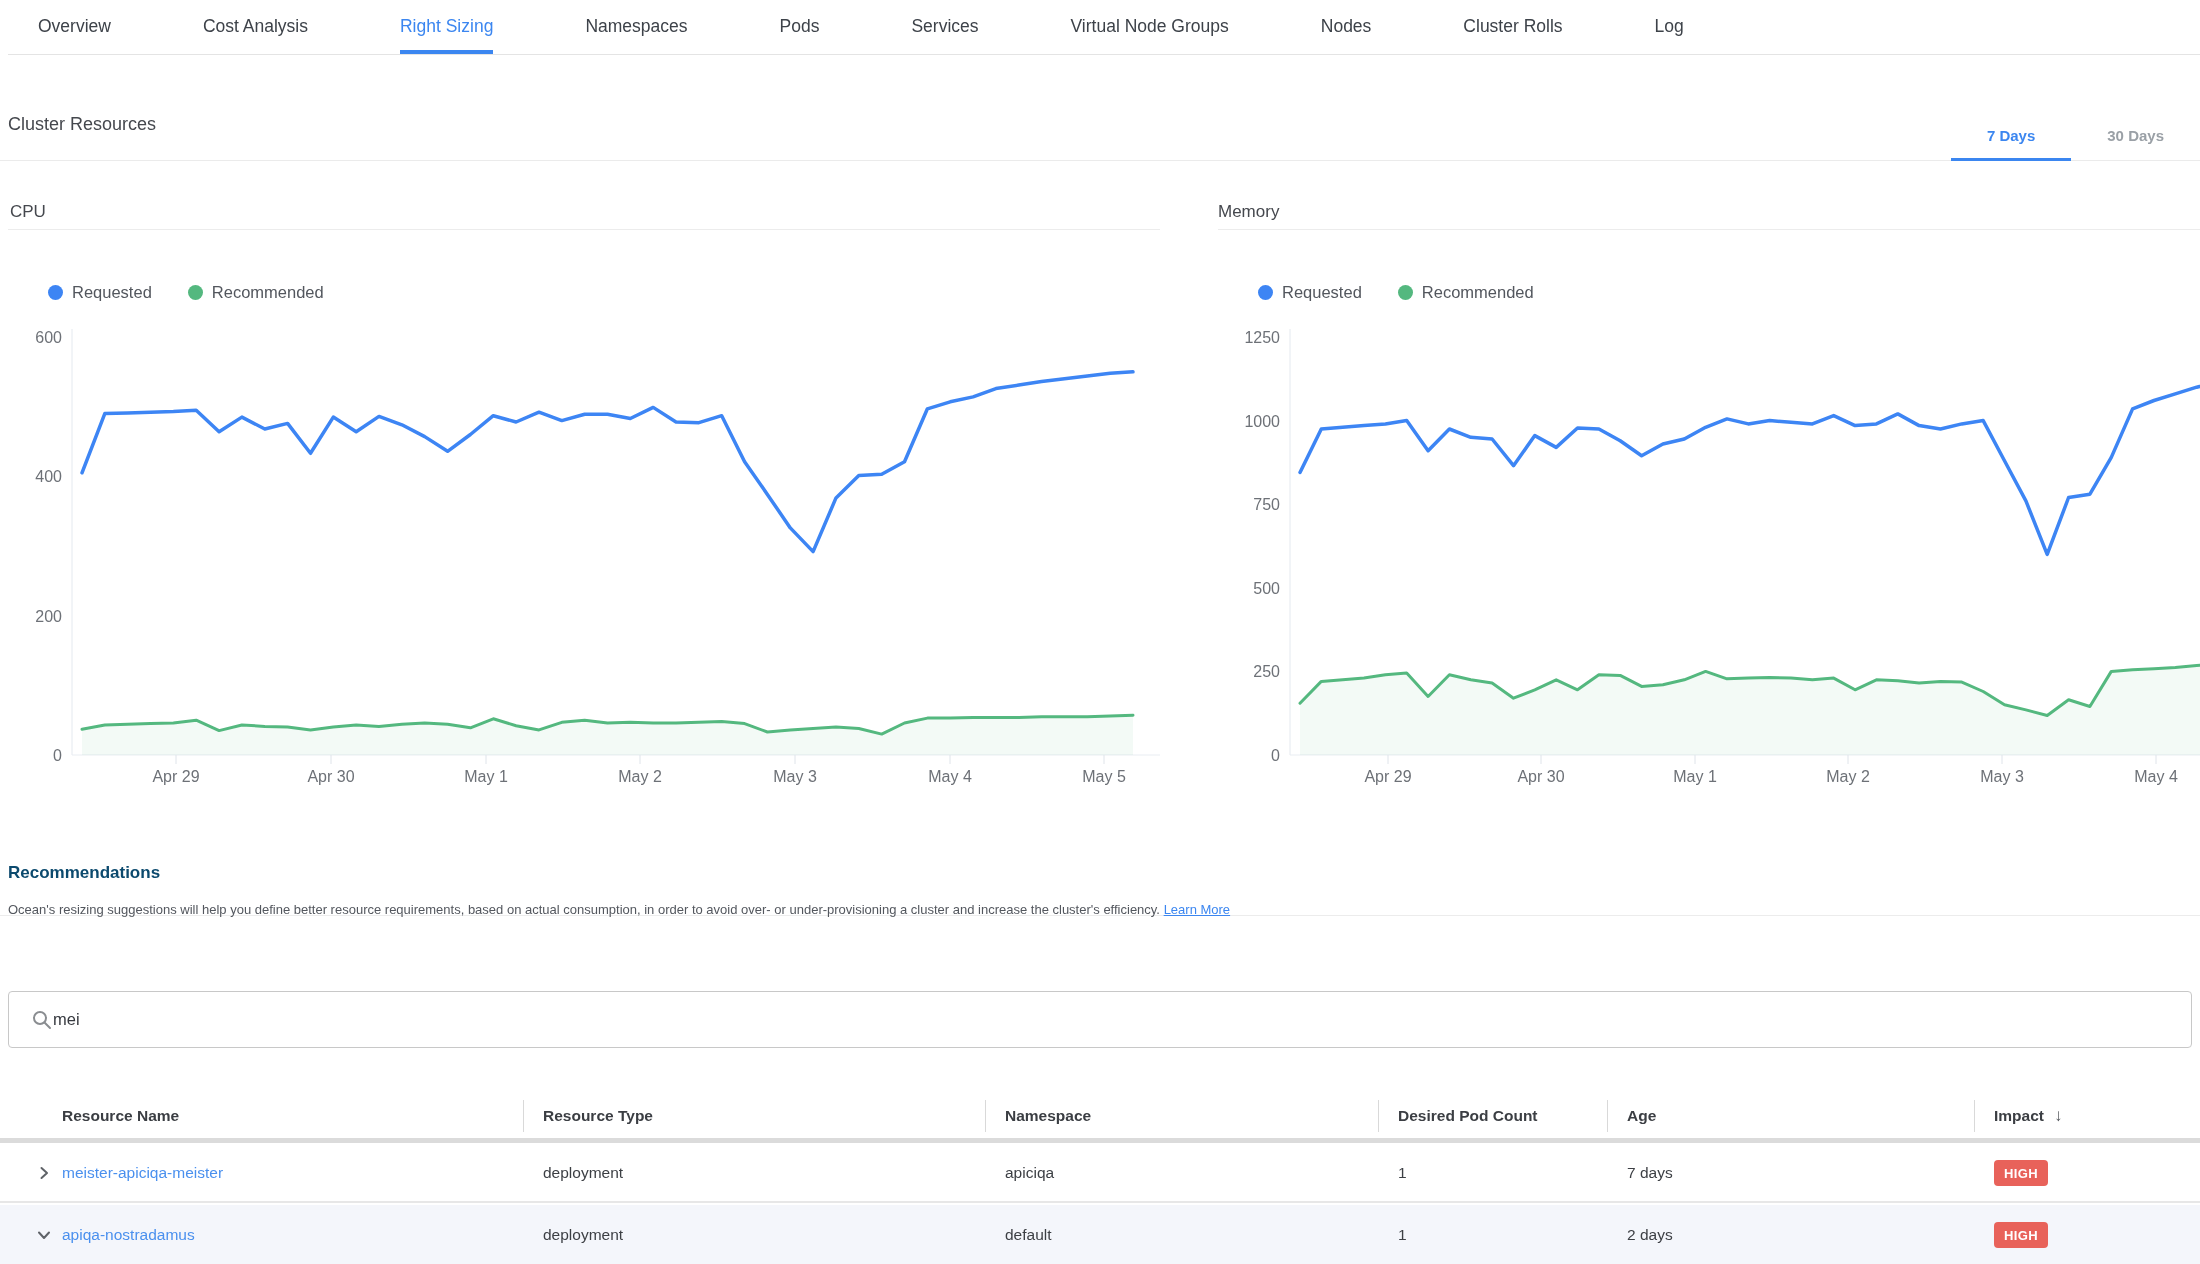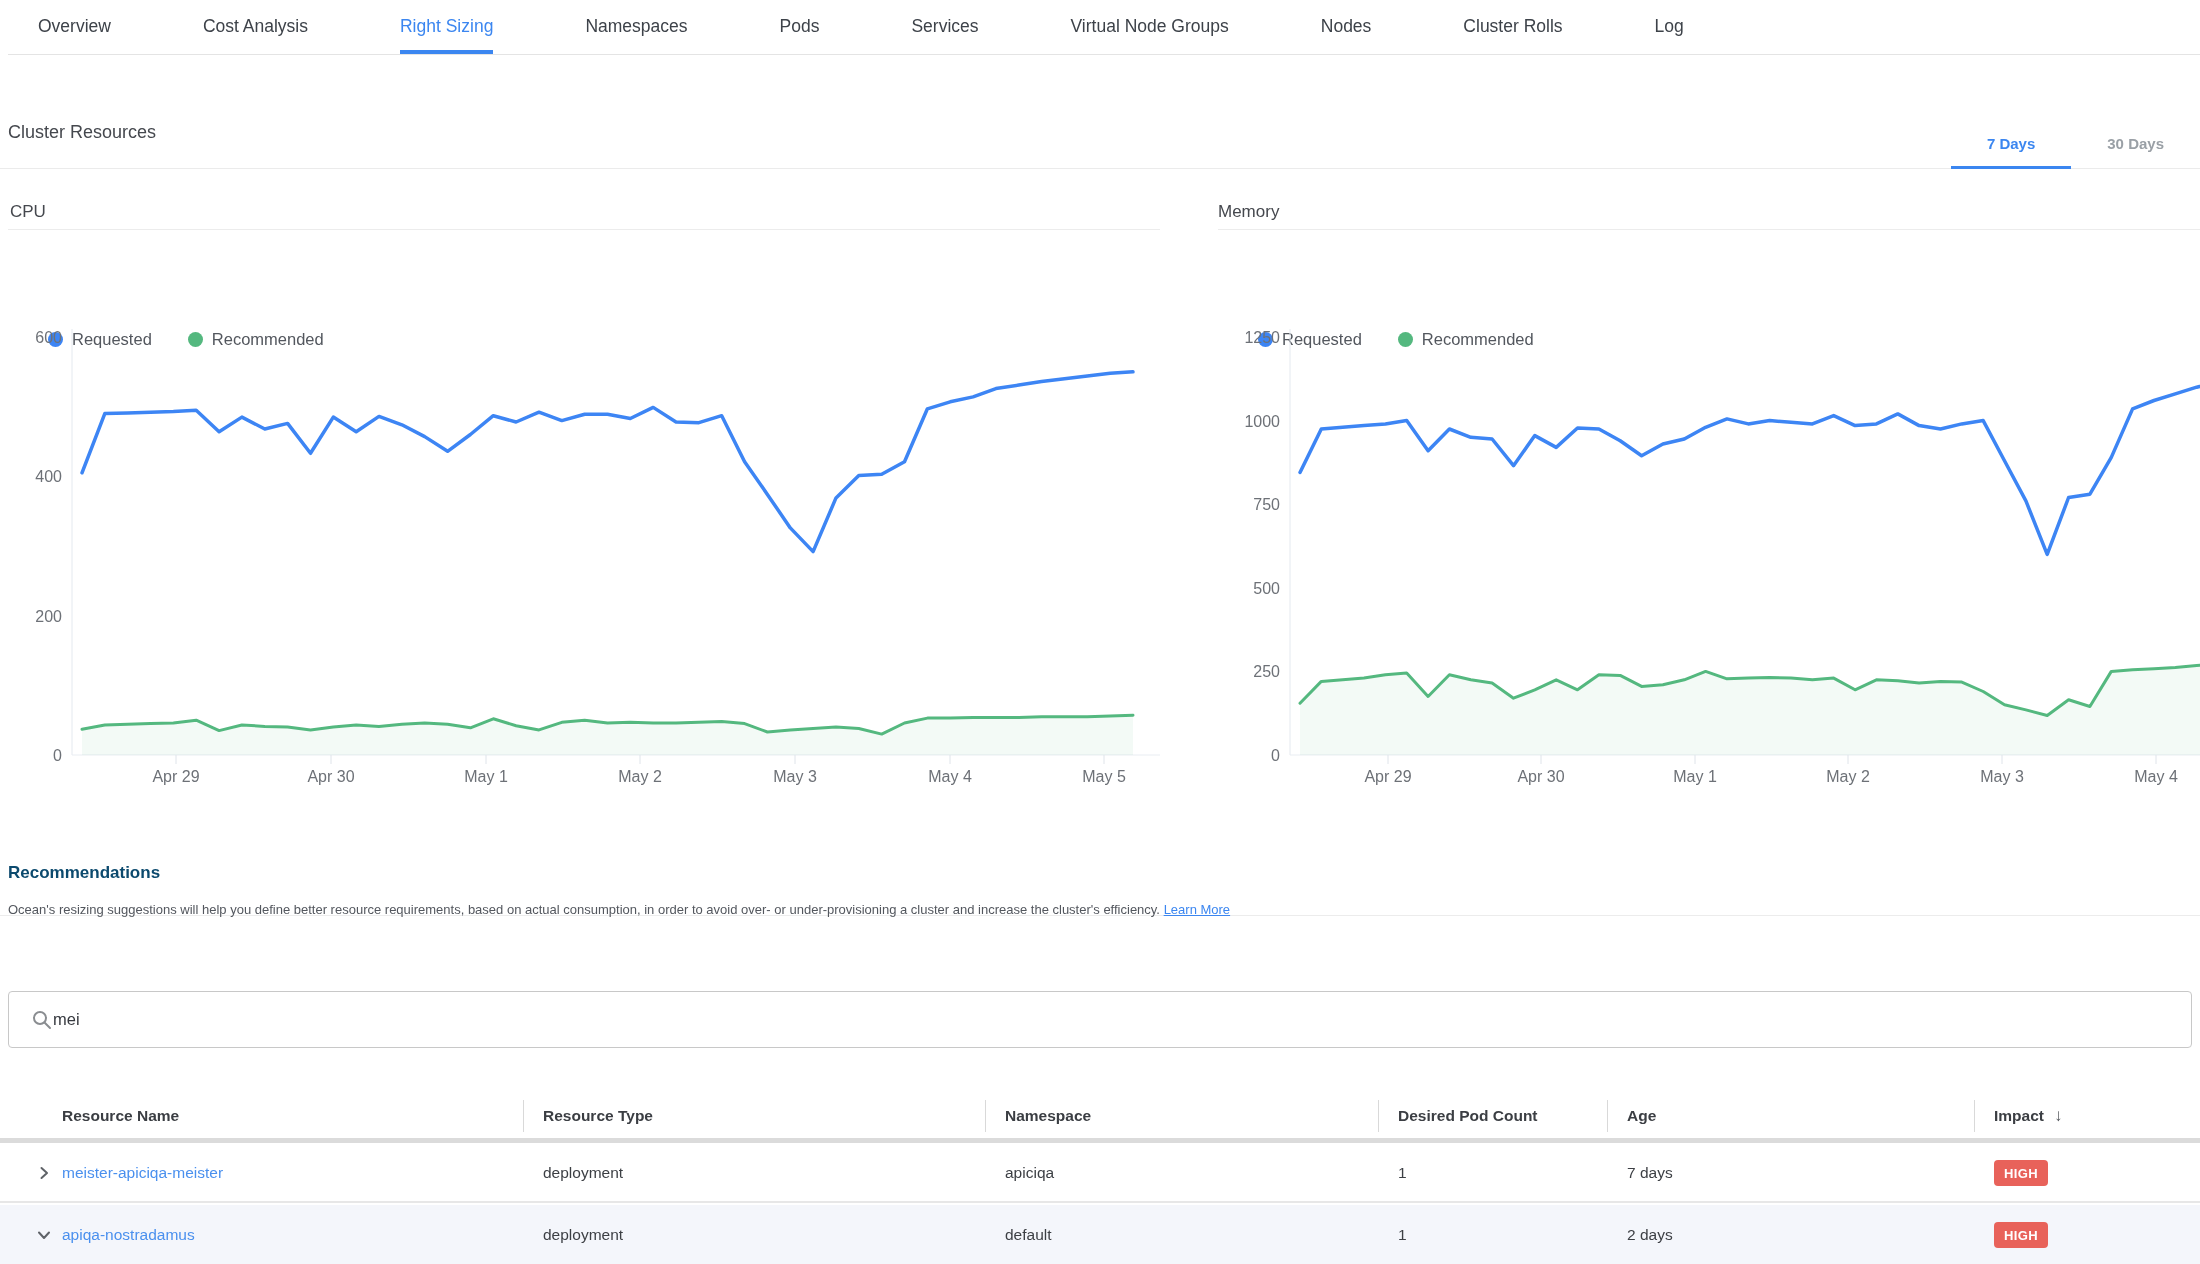--- a/index.html
+++ b/index.html
@@ -9,33 +9,33 @@
 
   
   .tabbar { position:absolute; top:0; left:8px; width:2200px; height:55px;
     border-bottom:1px solid #e4e4e4; display:flex; align-items:stretch;
     padding-left:30px; gap:92px; background:#fff;text-align:center; }
   .tab { display:flex; align-items:center; font-size:17.5px; color:#3d4249;
     border-bottom:4px solid transparent; padding-top:3px; cursor:pointer; white-space:nowrap; }
   .tab.active { color:#3b86f0; border-bottom-color:#3b86f0; }
 
   
-  .cluster-row { position:absolute; top:68px; left:0; width:2200px; height:101px;
+  .cluster-row { position:absolute; top:60px; left:0; width:2200px; height:101px;
     border-bottom:1px solid #ebebeb;text-align:center; }
   .cluster-title { position:absolute; left:8px; top:54px; font-size:18px; color:#45484e; }
   .range-tabs { position:absolute; right:0; bottom:-1px; display:flex; }
   .range-tab { height:48px; display:flex; align-items:center; justify-content:center;
     padding:0 36px; font-size:15px; font-weight:bold; color:#9aa0a6;
     border-bottom:3px solid transparent; cursor:pointer; }
   .range-tab.active { color:#3b86f0; border-bottom-color:#3b86f0; }
 
   
   .chart-title { position:absolute; top:202px; font-size:17px; color:#45484e; }
   .chart-title-rule { position:absolute; top:229px; height:1px; background:#ececec; }
-  .legend { position:absolute; top:283px; display:flex; gap:36px; align-items:flex-end;margin-top:47px; }
+  .legend { position:absolute; top:283px; display:flex; gap:36px; align-items:flex-end; }
   .legend-item { display:flex; align-items:center; gap:9px; font-size:16.5px; color:#53575e; }
   .dot { width:15px; height:15px; border-radius:50%; display:inline-block; }
   svg text.tick { font-size:16px; fill:#6d7177; font-family:"Liberation Sans",sans-serif; }
 
   
   .reco-title { position:absolute; top:863px; left:8px; font-size:17px; font-weight:bold; color:#0c4a6e; }
   .reco-rule { position:absolute; top:915px; left:0; width:2200px; height:1px; background:#ececec; }
   .reco-text { position:absolute; top:902px; left:8px; width:2184px; font-size:13px; color:#53575e; }
   .learn-more { color:#3b86f0; text-decoration:underline; cursor:pointer; }
 

